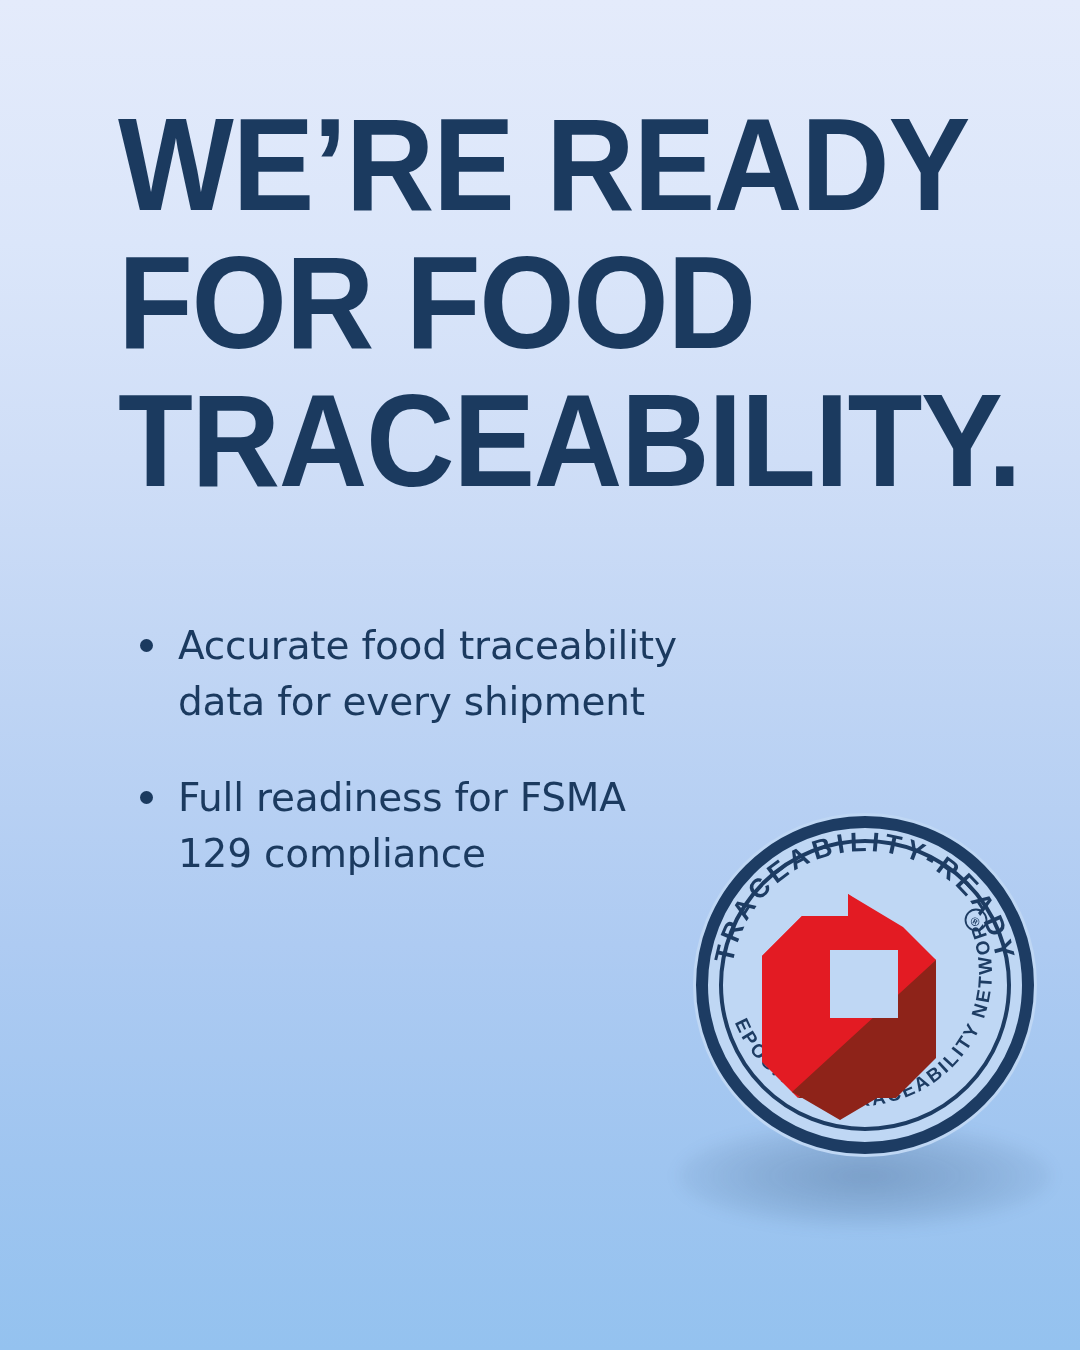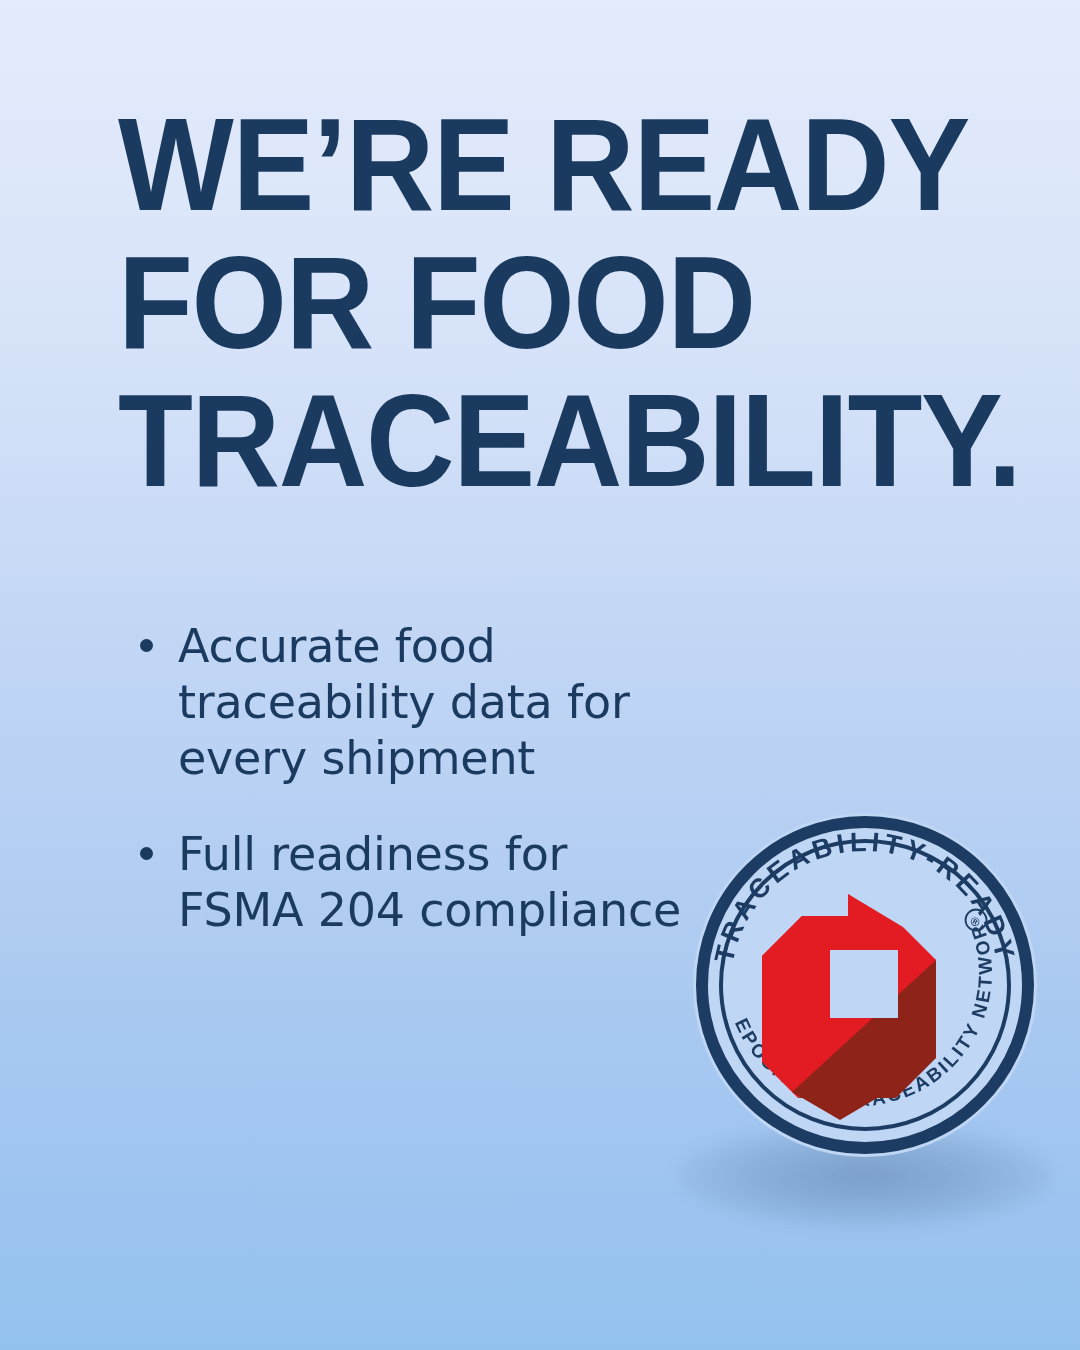--- a/index.html
+++ b/index.html
@@ -57,21 +57,21 @@
     top:618px;
     width:560px;
     list-style:none;
   }
   .bullet-item {
     position:relative;
     padding-left:42px;
     margin-bottom:40px;
     font-family:"DejaVu Sans","Liberation Sans", sans-serif;
     font-weight:400;
-    font-size:46px;
+    font-size:39px;
     line-height:56px;
     color:#1b3a5f;
     letter-spacing:-0.2px;
   }
   .bullet-item:last-child { margin-bottom:0; }
   .bullet-dot {
     position:absolute;
     left:4px;
     top:21px;
     width:13px; height:13px;
@@ -119,21 +119,21 @@
     <span class="headline-line">TRACEABILITY.</span>
   </div>
 
   <ul class="bullets">
     <li class="bullet-item">
       <span class="bullet-dot"></span>
       <span>Accurate food traceability data for every shipment</span>
     </li>
     <li class="bullet-item">
       <span class="bullet-dot"></span>
-      <span>Full readiness for FSMA 204 compliance</span>
+      <span>Full readiness for FSMA 129 compliance</span>
     </li>
   </ul>
 
   <div class="badge-wrap">
     <div class="badge-shadow"></div>
 
     <svg class="badge-svg" viewBox="0 0 354 354" xmlns="http://www.w3.org/2000/svg">
       <defs>
 
         <path id="arcTop" d="M 43,177 A 134,134 0 0 1 311,177" fill="none"></path>

